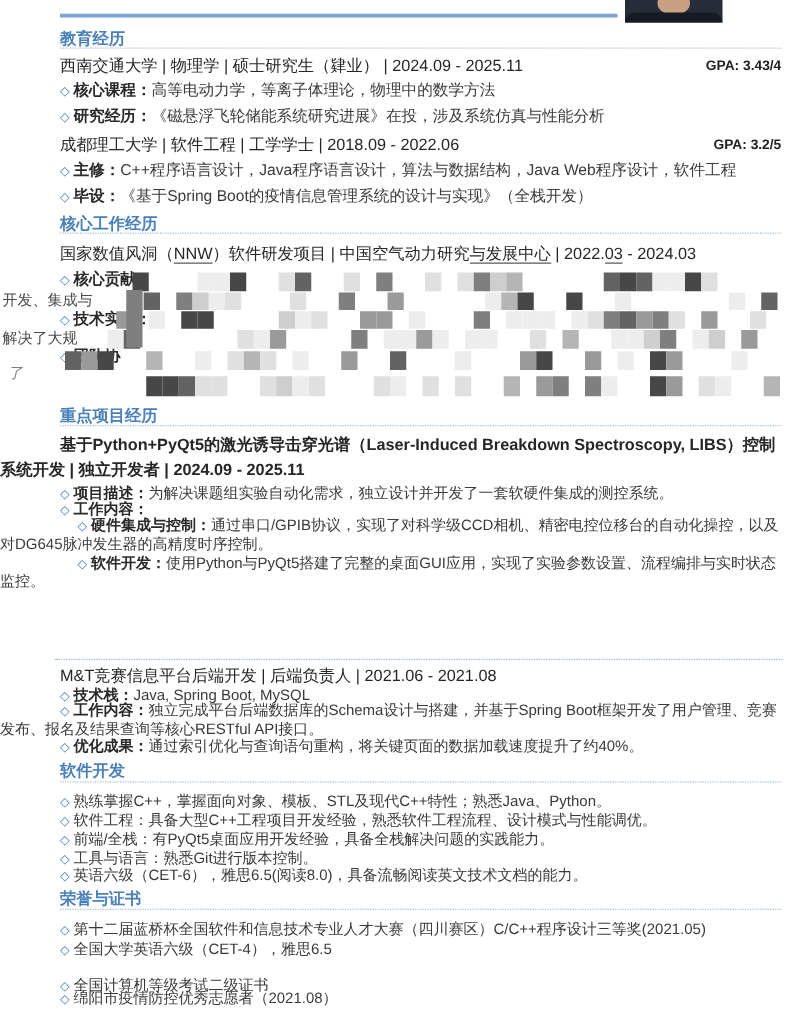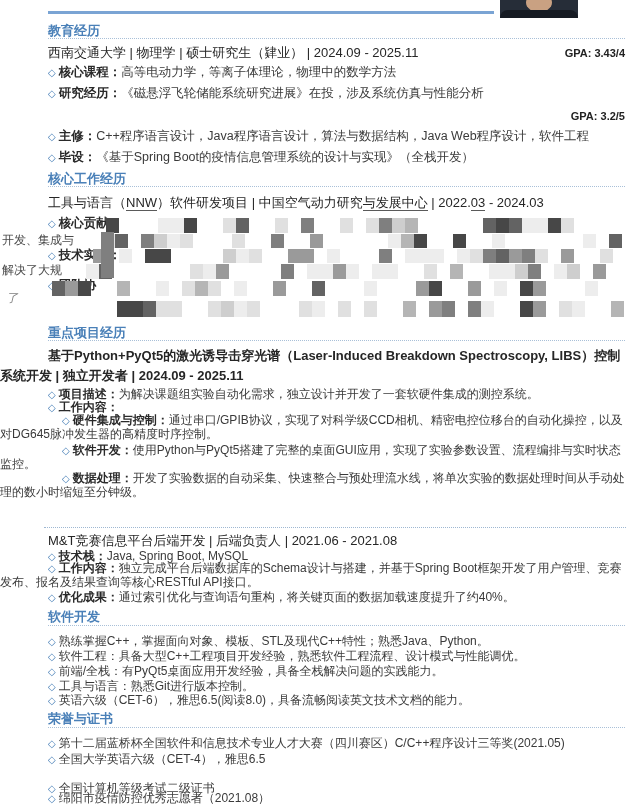--- a/index.html
+++ b/index.html
@@ -41,31 +41,32 @@
 
   <div class="abs etitle" style="top:44px;left:48px;">西南交通大学 | 物理学 | 硕士研究生（肄业） | 2024.09 - 2025.11</div>
   <div class="abs gpa" style="top:47px;right:15px;">GPA: 3.43/4</div>
   <div class="abs line" style="top:64px;left:48px;">
     <span class="dia">◇</span><span class="b">核心课程：</span><span>高等电动力学，等离子体理论，物理中的数学方法</span>
   </div>
   <div class="abs line" style="top:85px;left:48px;">
     <span class="dia">◇</span><span class="b">研究经历：</span><span>《磁悬浮飞轮储能系统研究进展》在投，涉及系统仿真与性能分析</span>
   </div>
 
+  <div class="abs etitle" style="top:107px;left:48px;">成都理工大学 | 软件工程 | 工学学士 | 2018.09 - 2022.06</div>
   <div class="abs gpa" style="top:110px;right:15px;">GPA: 3.2/5</div>
   <div class="abs line" style="top:128px;left:48px;">
     <span class="dia">◇</span><span class="b">主修：</span><span>C++程序语言设计，Java程序语言设计，算法与数据结构，Java Web程序设计，软件工程</span>
   </div>
   <div class="abs line" style="top:149px;left:48px;">
     <span class="dia">◇</span><span class="b">毕设：</span><span>《基于Spring Boot的疫情信息管理系统的设计与实现》（全栈开发）</span>
   </div>
 
   <div class="abs hdr" style="top:170px;left:48px;">核心工作经历</div>
   <div class="abs dotline" style="top:186px;left:48px;width:577px;"></div>
-  <div class="abs etitle" style="top:194px;left:48px;"><span>工具与语言（</span><span style="border-bottom: 1px solid rgb(90, 90, 90);">NNW</span><span>）软件研发项目 | 中国空气动力研究</span><span style="border-bottom: 1px solid rgb(90, 90, 90);">与发展中心</span><span> | 2022.</span><span style="border-bottom: 1px solid rgb(90, 90, 90);">03</span><span> - 2024.03</span></div>
+  <div class="abs etitle" style="top:194px;left:48px;"><span>国家数值风洞（</span><span style="border-bottom: 1px solid rgb(90, 90, 90);">NNW</span><span>）软件研发项目 | 中国空气动力研究</span><span style="border-bottom: 1px solid rgb(90, 90, 90);">与发展中心</span><span> | 2022.</span><span style="border-bottom: 1px solid rgb(90, 90, 90);">03</span><span> - 2024.03</span></div>
 
   <div class="abs line" style="top:215px;left:48px;">
     <span class="dia">◇</span><span class="b">核心贡献：</span>
   </div>
   <div class="abs frag" style="top:232px;left:2px;">开发、集成与</div>
   <div class="abs line" style="top:247px;left:48px;">
     <span class="dia">◇</span><span class="b">技术实现：</span>
   </div>
   <div class="abs frag" style="top:262px;left:2px;">解决了大规</div>
   <div class="abs line" style="top:277px;left:48px;">
@@ -208,23 +209,20 @@
   </div>
   <div class="abs hang" style="top:401px;">
     <span class="dia">◇</span><span class="b">工作内容：</span>
   </div>
   <div class="abs hang2" style="top:414px;">
     <span class="dia">◇</span><span class="b">硬件集成与控制：</span><span>通过串口/GPIB协议，实现了对科学级CCD相机、精密电控位移台的自动化操控，以及对DG645脉冲发生器的高精度时序控制。</span>
   </div>
   <div class="abs hang2" style="top:444px;">
     <span class="dia">◇</span><span class="b">软件开发：</span><span>使用Python与PyQt5搭建了完整的桌面GUI应用，实现了实验参数设置、流程编排与实时状态监控。</span>
   </div>
-  <div class="abs hang2" style="top:472px;">
-    <span class="dia">◇</span><span class="b">数据处理：</span><span>开发了实验数据的自动采集、快速整合与预处理流水线，将单次实验的数据处理时间从手动处理的数小时缩短至分钟级。</span>
-  </div>
 
   <div class="abs sep" style="top:527px;left:44px;width:582px;"></div>
 
   <div class="abs etitle" style="top:532px;left:48px;">M&amp;T竞赛信息平台后端开发 | 后端负责人 | 2021.06 - 2021.08</div>
   <div class="abs line" style="top:548px;left:48px;font-size:12px;">
     <span class="dia">◇</span><span class="b">技术栈：</span><span>Java, Spring Boot, MySQL</span>
   </div>
   <div class="abs hang" style="top:562px;">
     <span class="dia">◇</span><span class="b">工作内容：</span><span>独立完成平台后端数据库的Schema设计与搭建，并基于Spring Boot框架开发了用户管理、竞赛发布、报名及结果查询等核心RESTful API接口。</span>
   </div>

